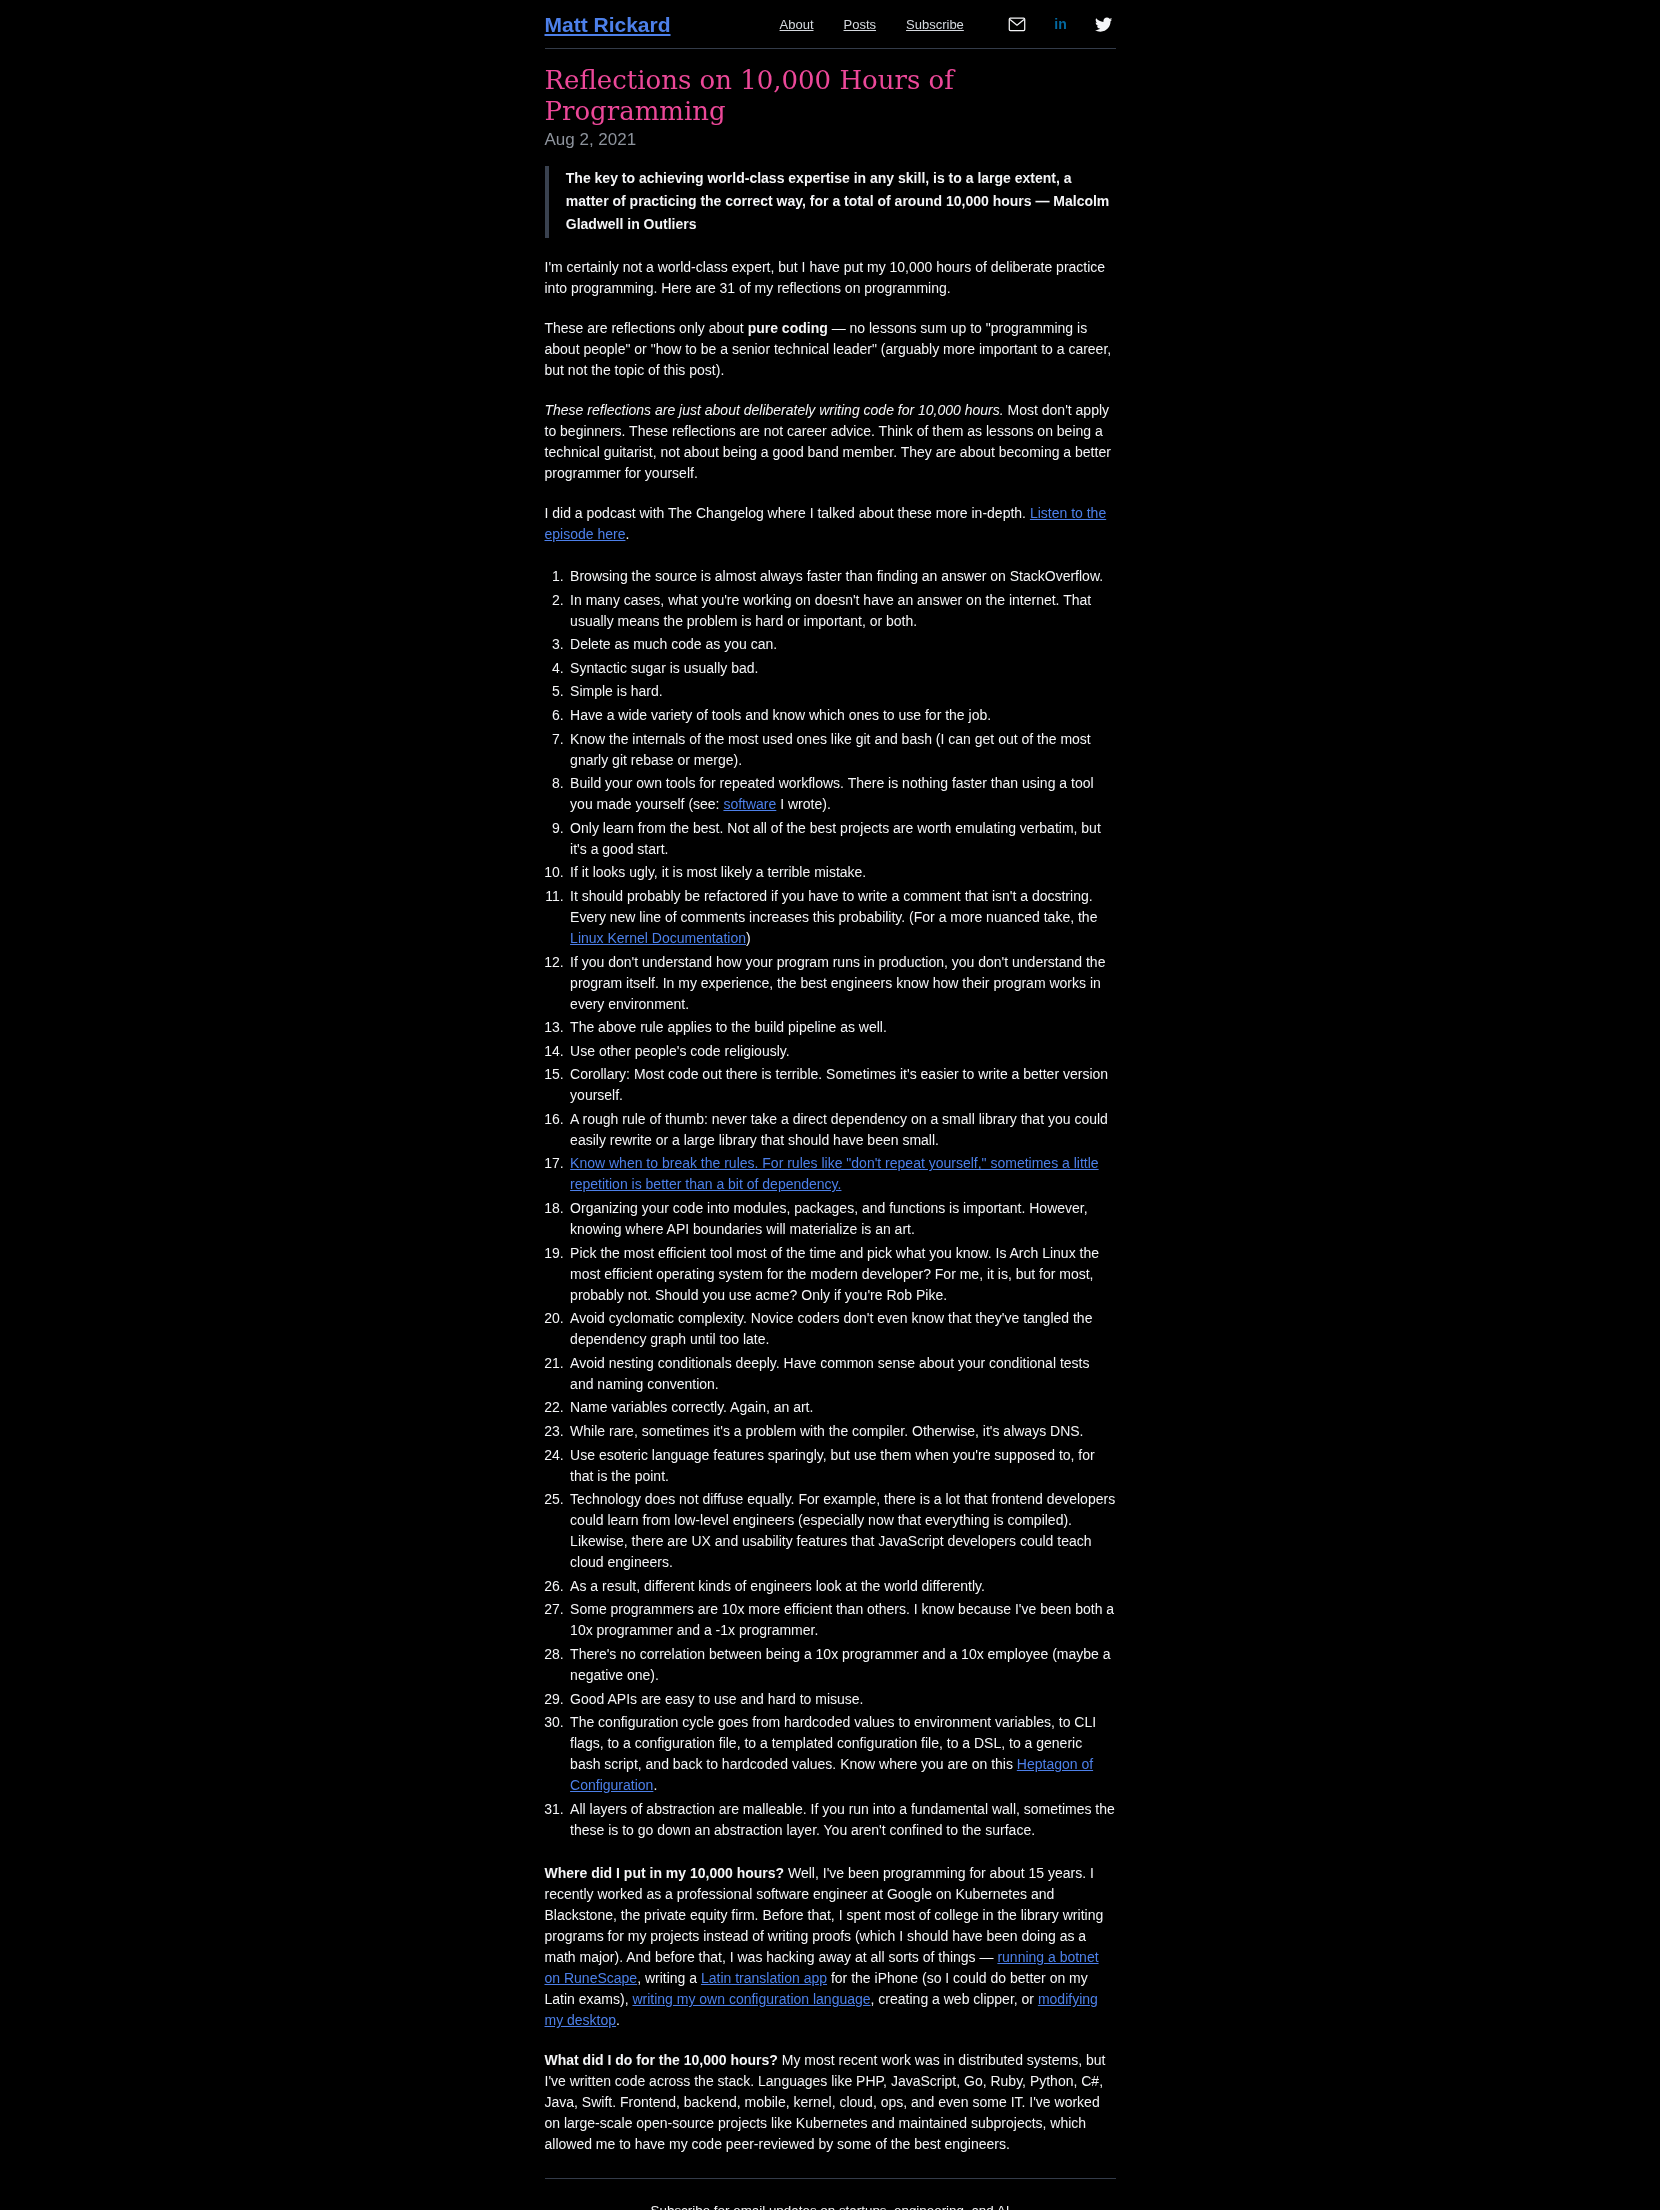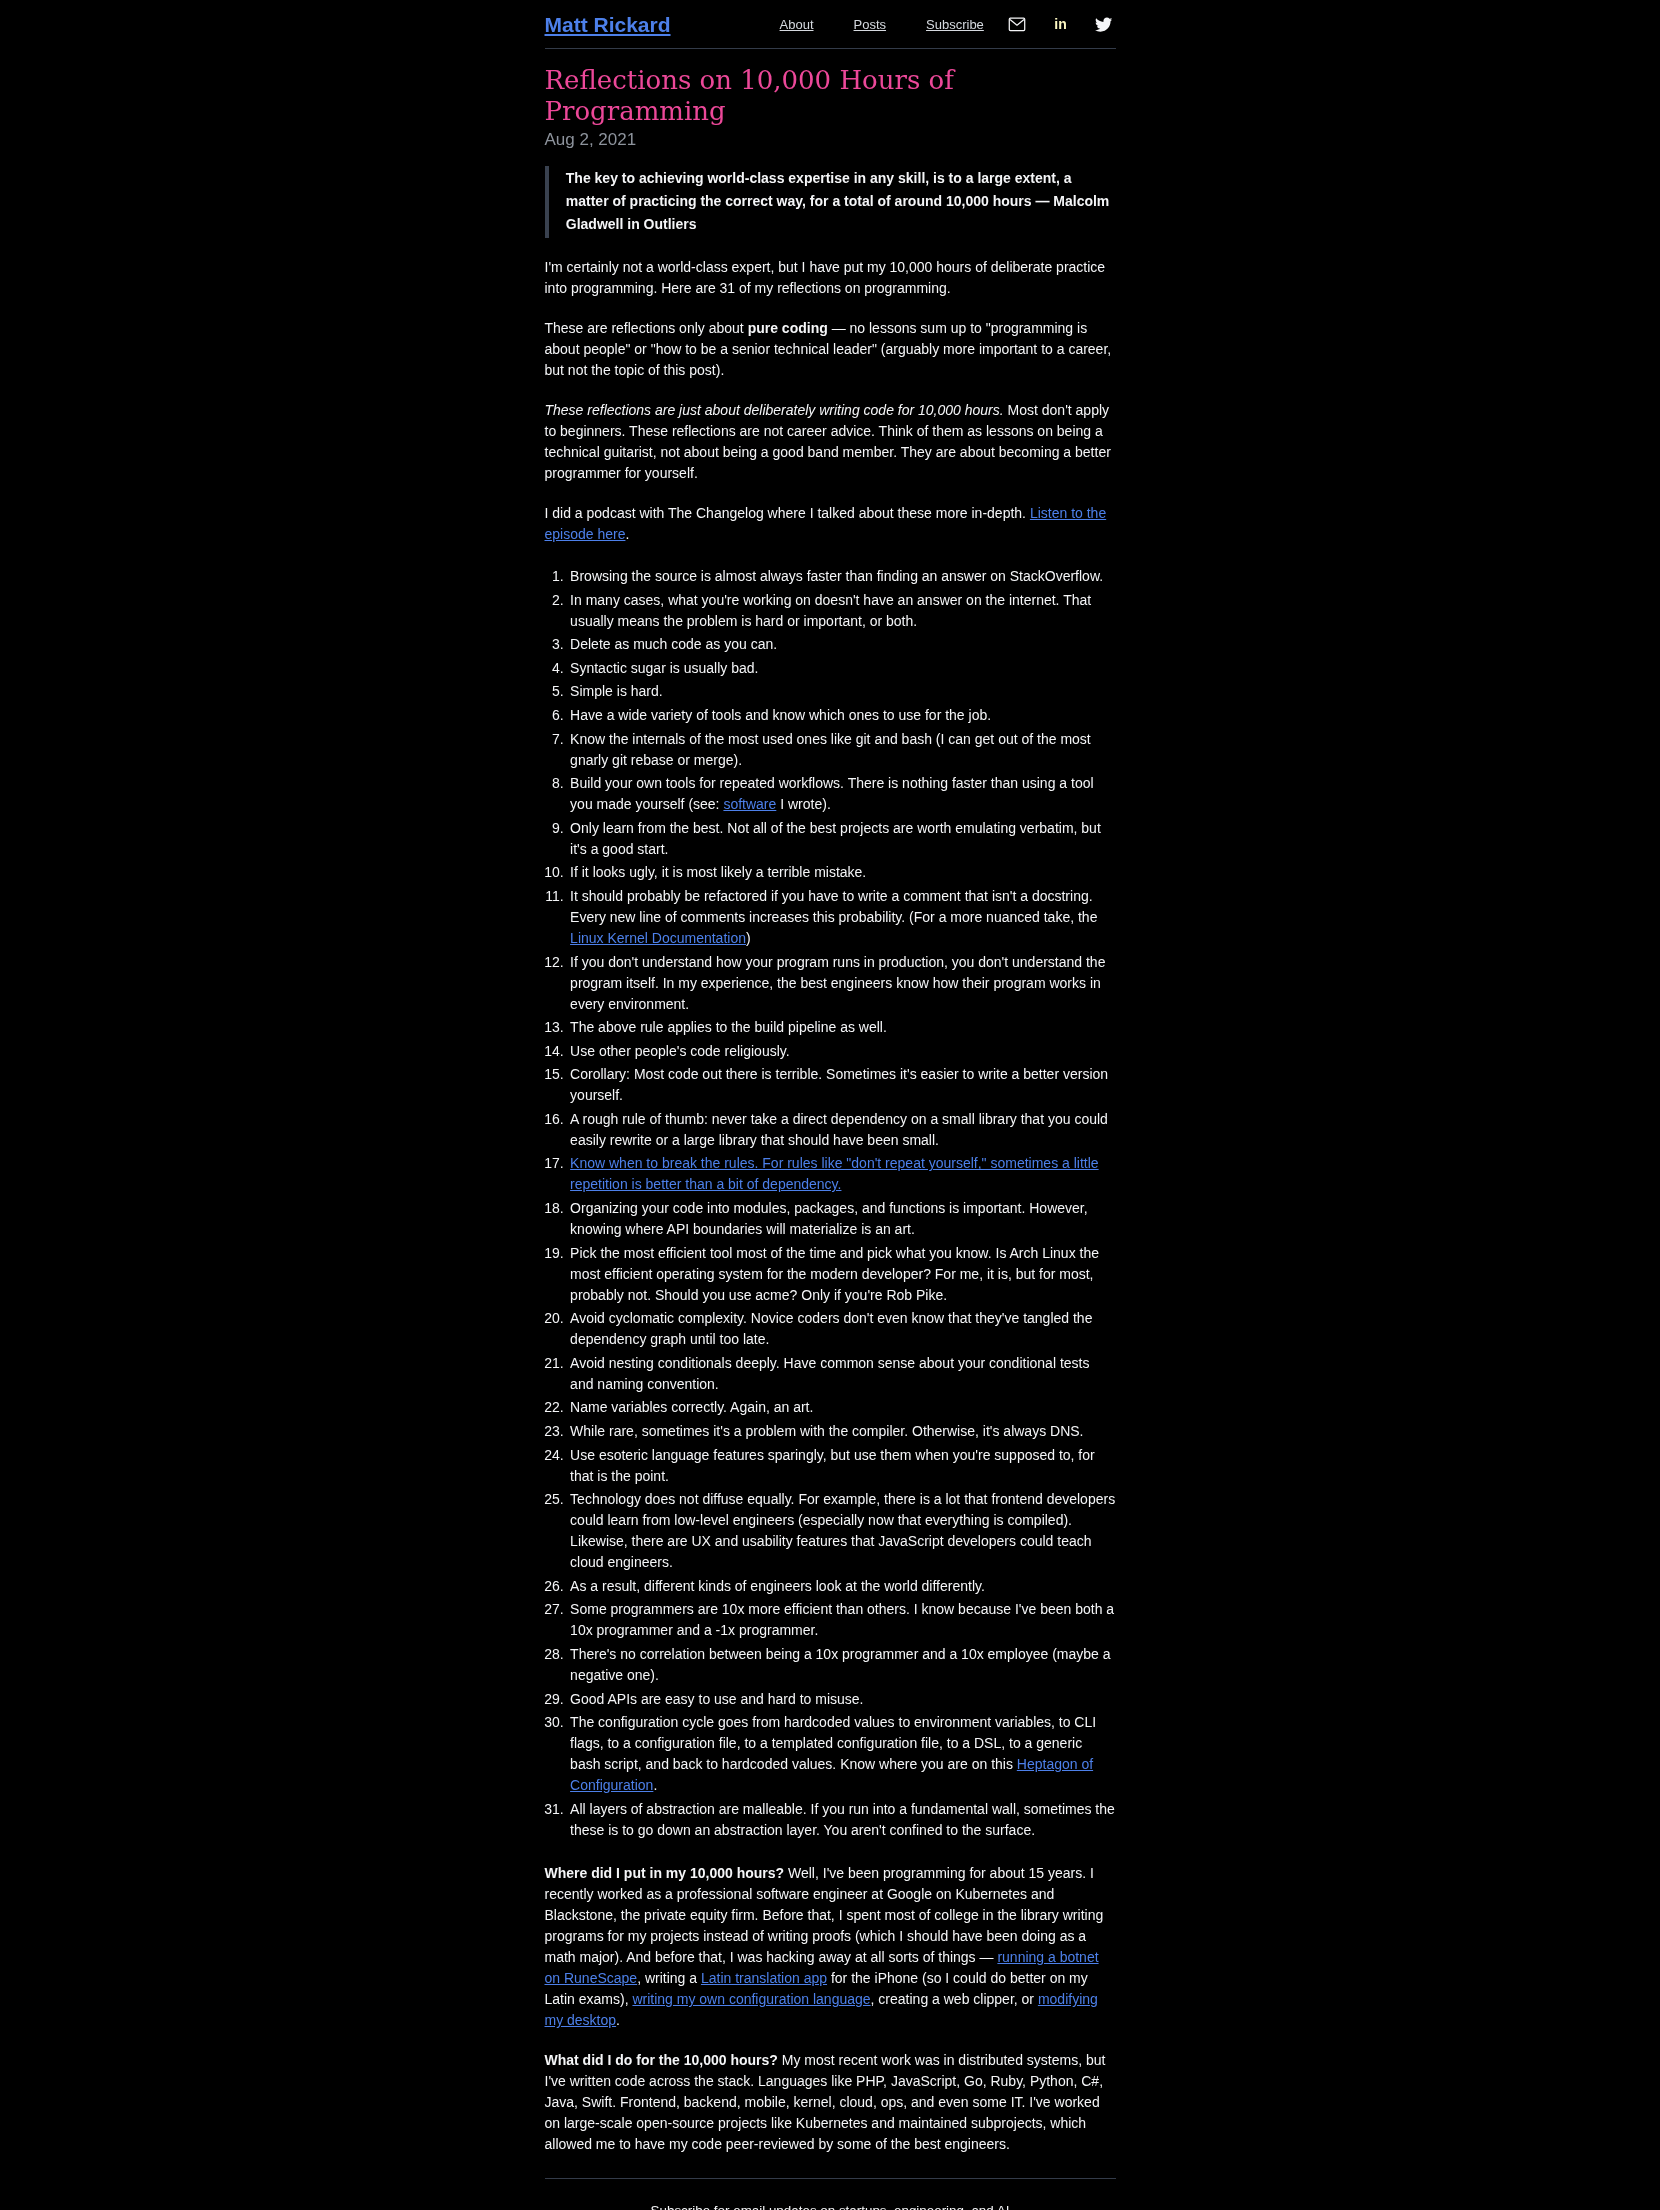--- a/index.html
+++ b/index.html
@@ -6,24 +6,24 @@
   body{
     width:1660px;height:2210px;overflow:hidden;
     background:#000000;color:#f5f6f8;
     font-family:"Liberation Sans",sans-serif;
     font-size:14px;line-height:21px;
   }
   .wrap{width:571px;margin:0 auto;}
   
   .site-header{display:flex;align-items:center;padding:14px 0 13px;border-bottom:0.9px solid #333b49;}
   .brand{font-size:21px;font-weight:700;color:#4d80ea;text-decoration:underline;white-space:nowrap;}
-  .topnav{display:flex;gap:40px;margin-left:109px;font-size:13px;}
+  .topnav{display:flex;gap:30px;margin-left:109px;font-size:13px;}
   .topnav a{color:#d6dae0;text-decoration:underline;}
   .icon-group{margin-left:auto;display:flex;align-items:center;gap:28px;padding-right:3.5px;}
-  .icon-group a{display:flex;align-items:center;color:#fef9c3;text-decoration:none;}
+  .icon-group a{display:flex;align-items:center;color:#0369a1;text-decoration:none;}
   .in-glyph{font-weight:800;font-size:14px;line-height:1;}
   
   h1{font-family:"DejaVu Serif",serif;font-size:26px;line-height:31px;font-weight:400;margin:15.6px 0 0;color:#ec4899;}
   .post-date{font-size:17px;line-height:14px;color:#8d939c;margin-top:6px;}
   
   blockquote{margin:19px 0;border-left:4.3px solid #39414f;padding:1.7px 0 1.7px 17.3px;font-weight:600;line-height:23px;}
   
   .prose p{margin:19px 0;}
   ol{margin:21px 0 22.5px;padding-left:23px;}
   ol li{margin:0 0 2.6px;padding-left:2.6px;}

